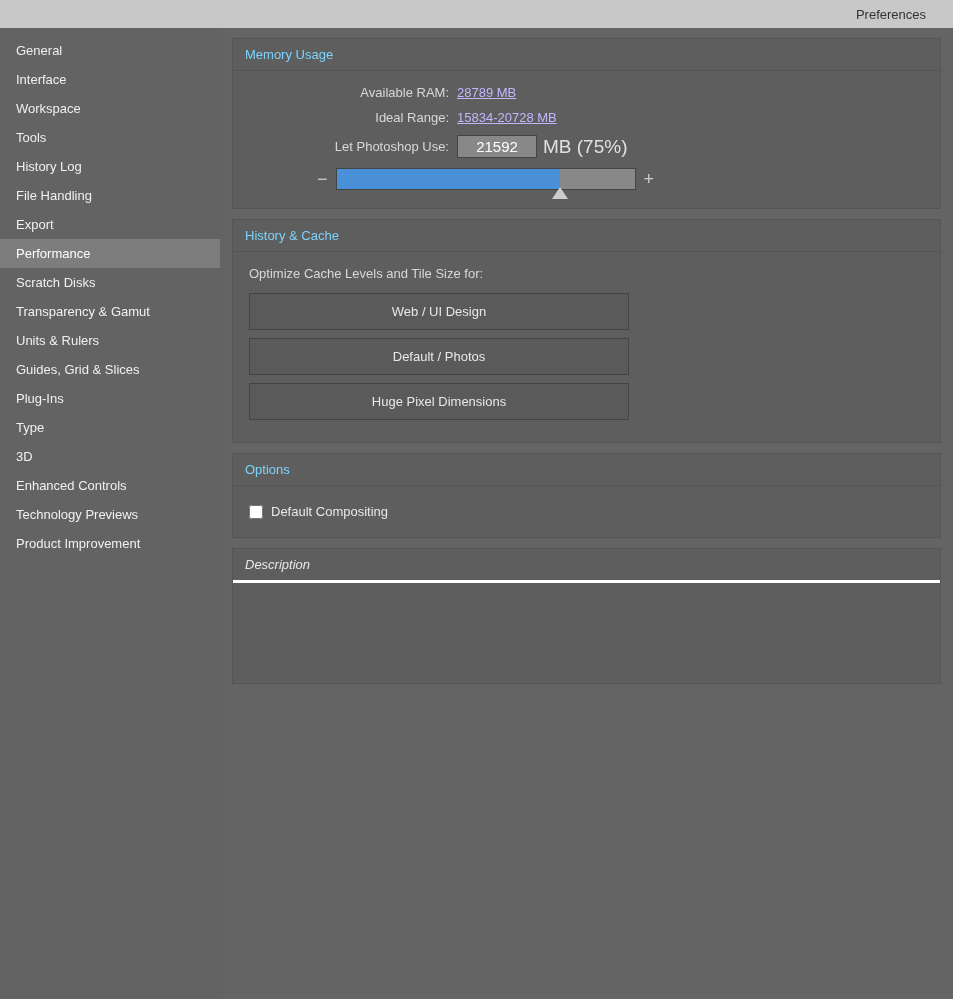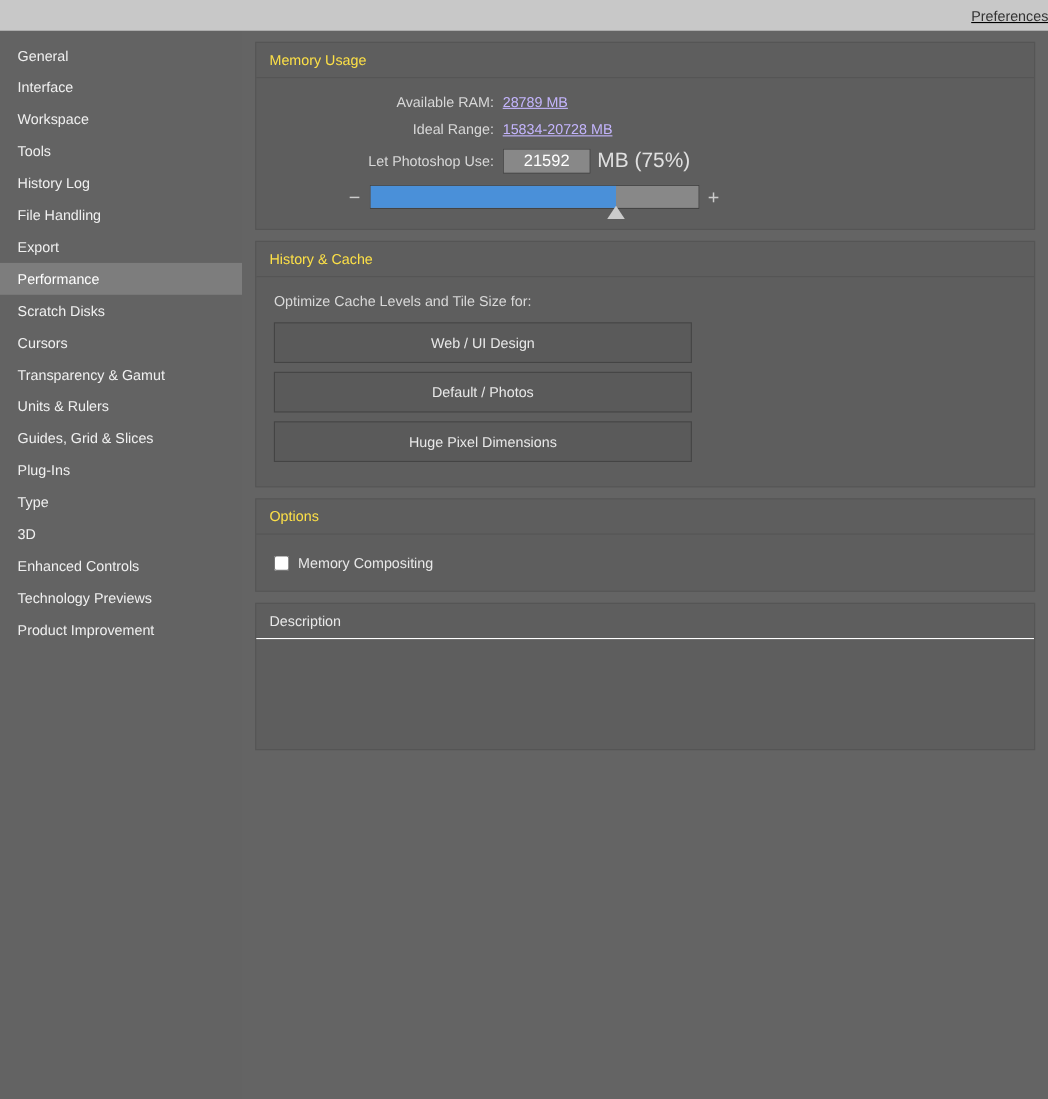--- a/index.html
+++ b/index.html
@@ -11,22 +11,21 @@
       overflow: hidden;
       display: flex;
       flex-direction: column;
     }
     .title-bar {
       background: #c8c8c8;
       height: 28px;
       display: flex;
       align-items: center;
       justify-content: flex-end;
-      padding-right: 0;
-      text-decoration: underline;
+      padding-right: 27px;
     }
     .title-bar-text {
       font-size: 13px;
       color: #333;
       font-weight: 500;
     }
     .main-container {
       display: flex;
       flex: 1;
       overflow: hidden;
@@ -60,21 +59,21 @@
     }
     
     .section {
       border: 1px solid #555;
       margin: 10px 12px;
       background: #5e5e5e;
     }
     .section-header {
       padding: 8px 12px;
       font-size: 13px;
-      color: #fde047;
+      color: #7dd3fc;
       font-weight: 500;
       border-bottom: 1px solid #555;
     }
     .section-body {
       padding: 14px 16px;
     }
     
     .memory-row {
       display: flex;
       align-items: center;
@@ -190,21 +189,22 @@
       border: 1px solid #555;
       margin: 10px 12px;
       background: #5e5e5e;
       min-height: 120px;
     }
     .description-header {
       padding: 8px 12px;
       font-size: 13px;
       color: #e8e8e8;
       font-weight: 500;
-      border-bottom: 1px solid #ffffff;
+      border-bottom: 3px solid #ffffff;
+      font-style: italic;
     }
     .description-body {
       padding: 14px 16px;
       min-height: 100px;
     }
     
     .sidebar::-webkit-scrollbar, .content::-webkit-scrollbar {
       width: 8px;
     }
     .sidebar::-webkit-scrollbar-track, .content::-webkit-scrollbar-track {
@@ -226,21 +226,20 @@
   <div class="sidebar" id="sidebar">
       <div class="sidebar-item">General</div>
       <div class="sidebar-item">Interface</div>
       <div class="sidebar-item">Workspace</div>
       <div class="sidebar-item">Tools</div>
       <div class="sidebar-item">History Log</div>
       <div class="sidebar-item">File Handling</div>
       <div class="sidebar-item">Export</div>
       <div class="sidebar-item active">Performance</div>
       <div class="sidebar-item">Scratch Disks</div>
-      <div class="sidebar-item">Cursors</div>
       <div class="sidebar-item">Transparency &amp; Gamut</div>
       <div class="sidebar-item">Units &amp; Rulers</div>
       <div class="sidebar-item">Guides, Grid &amp; Slices</div>
       <div class="sidebar-item">Plug-Ins</div>
       <div class="sidebar-item">Type</div>
       <div class="sidebar-item">3D</div>
       <div class="sidebar-item">Enhanced Controls</div>
       <div class="sidebar-item">Technology Previews</div>
       <div class="sidebar-item">Product Improvement</div>
     </div>
@@ -287,21 +286,21 @@
         <button class="cache-btn">Default / Photos</button>
         <button class="cache-btn">Huge Pixel Dimensions</button>
       </div>
     </div>
 
     <div class="section">
       <div class="section-header">Options</div>
       <div class="section-body">
         <label class="options-row">
           <input type="checkbox" style="">
-          <span>Memory Compositing</span>
+          <span>Default Compositing</span>
         </label>
       </div>
     </div>
 
     <div class="description-section">
       <div class="description-header">Description</div>
       <div class="description-body"></div>
     </div>
 
   </div>

